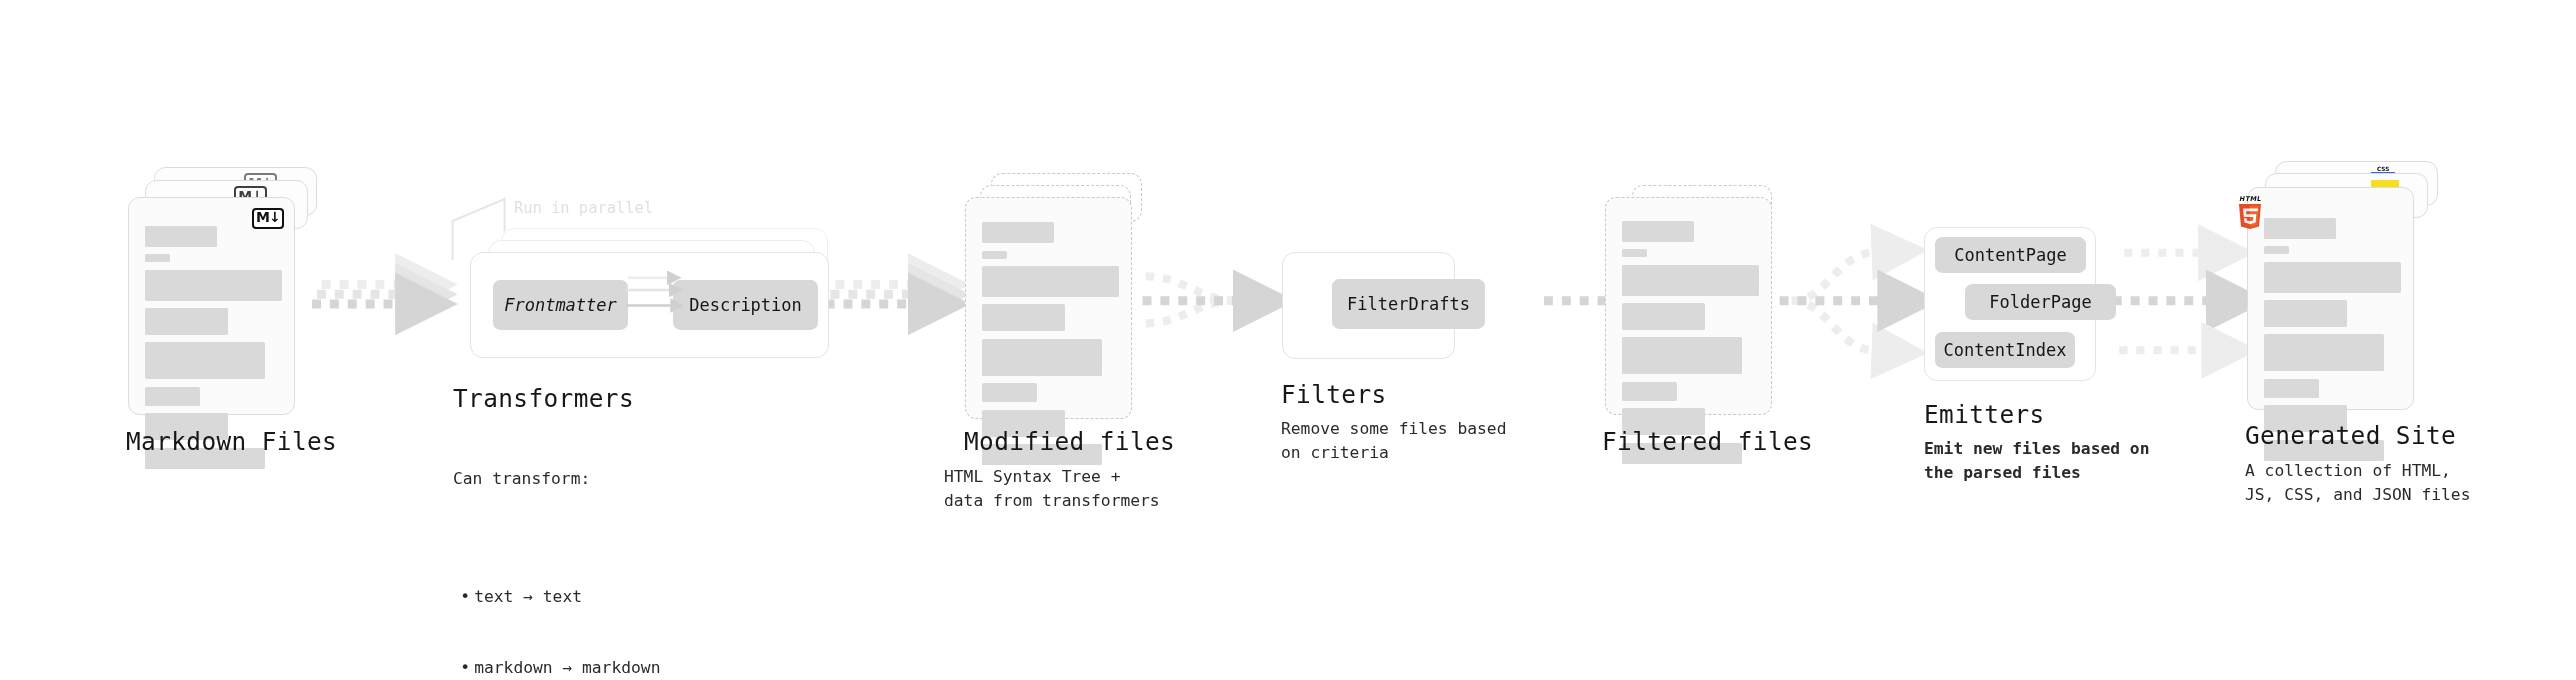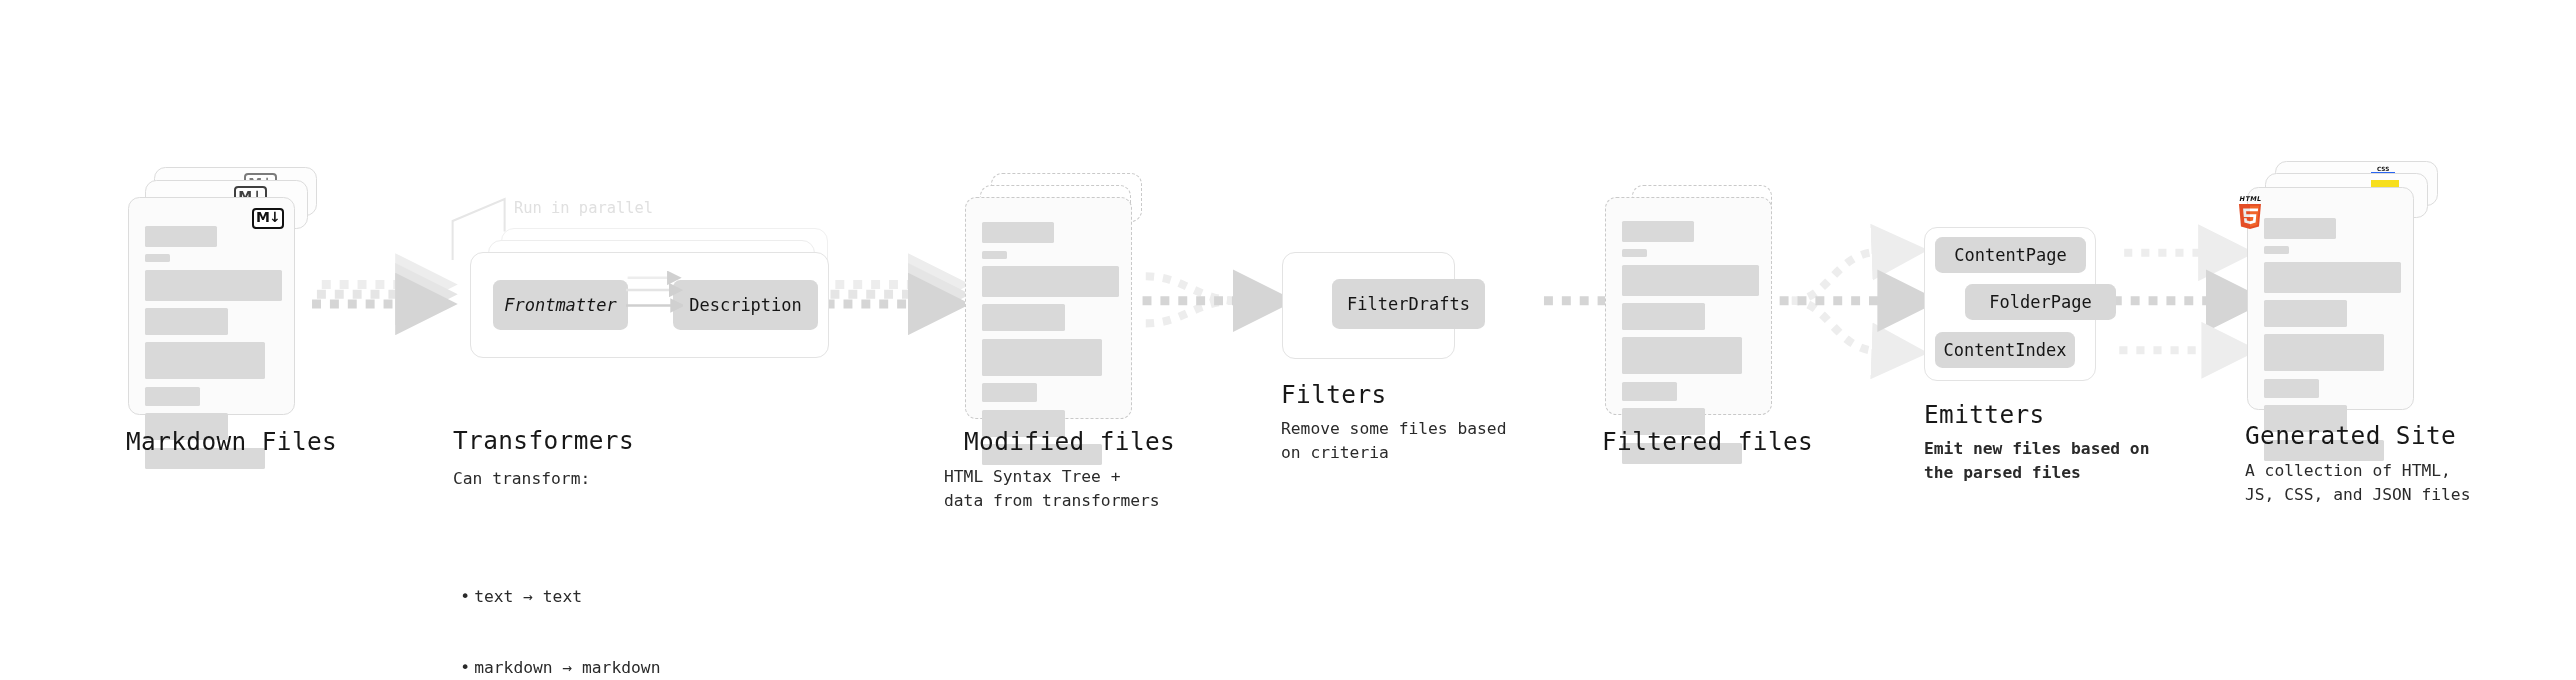--- a/index.html
+++ b/index.html
@@ -289,21 +289,21 @@
 
     <svg class="abs" style="left:626px; top:268px; width:57px; height:49px;" viewBox="0 0 70 60">
       <line x1="2" y1="12" x2="54" y2="12" stroke="#ededed" stroke-width="3" marker-end="url(#ahTiny)"></line>
       <line x1="0" y1="27" x2="56" y2="27" stroke="#e4e4e4" stroke-width="3" marker-end="url(#ahTiny)"></line>
       <line x1="0" y1="46" x2="58" y2="46" stroke="#cfcfcf" stroke-width="3" marker-end="url(#ahTiny)"></line>
     </svg>
 
     <div class="parallel-label" style="left:514px; top:199px;">Run in parallel</div>
   </div>
 
-  <div class="node-title" style="left:453px; top:384px;margin-top:42px;">Transformers</div>
+  <div class="node-title" style="left:453px; top:384px;">Transformers</div>
   <div class="node-desc" style="left:453px; top:420px;">
     <div>Can transform:</div>
     <ul class="bullets">
       <li>text → text</li>
       <li>markdown → markdown</li>
       
     </ul>
   </div>
 
   <div class="doc-stack">

